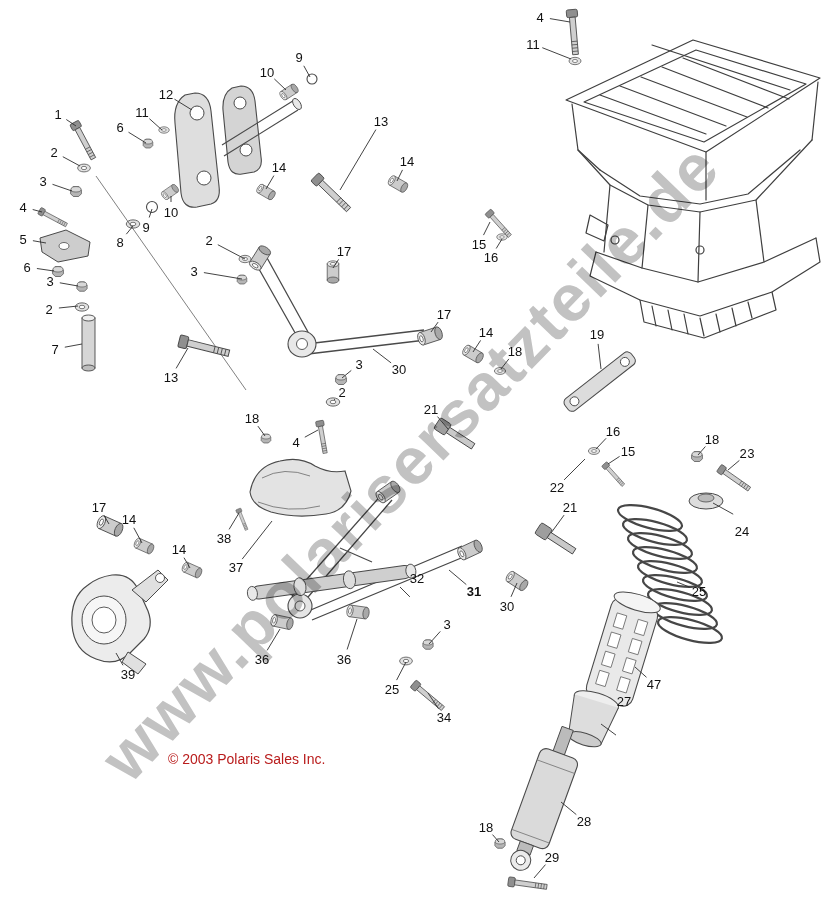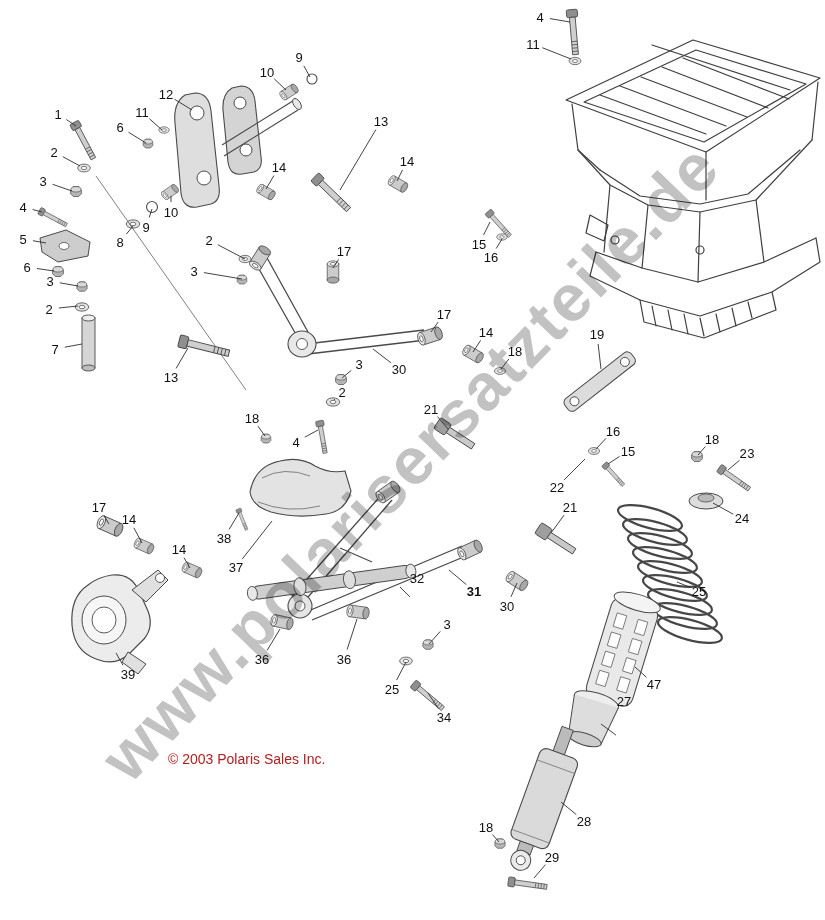--- a/index.html
+++ b/index.html
@@ -370,21 +370,21 @@
       <div class="callout" style="left: 399px; top: 369px;">30</div>
       <div class="callout" style="left: 486px; top: 332px;">14</div>
       <div class="callout" style="left: 515px; top: 351px;">18</div>
       <div class="callout" style="left: 597px; top: 334px;">19</div>
       <div class="callout" style="left: 431px; top: 409px;">21</div>
       <div class="callout" style="left: 613px; top: 431px;">16</div>
       <div class="callout" style="left: 628px; top: 451px;">15</div>
       <div class="callout" style="left: 557px; top: 487px;">22</div>
       <div class="callout" style="left: 712px; top: 439px;">18</div>
       <div class="callout" style="left: 747px; top: 454px; font-family: Liberation Mono, monospace;">23</div>
-      <div class="callout" style="left: 742px; top: 518px;">24</div>
+      <div class="callout" style="left: 742px; top: 531px;">24</div>
       <div class="callout" style="left: 570px; top: 507px;">21</div>
       <div class="callout" style="left: 507px; top: 606px;">30</div>
       <div class="callout" style="left: 474px; top: 591px; font-weight: bold;">31</div>
       <div class="callout" style="left: 699px; top: 591px;">25</div>
       <div class="callout" style="left: 654px; top: 684px;">47</div>
       <div class="callout" style="left: 624px; top: 701px;">27</div>
       <div class="callout" style="left: 584px; top: 821px;">28</div>
       <div class="callout" style="left: 486px; top: 827px;">18</div>
       <div class="callout" style="left: 552px; top: 857px;">29</div>
       <div class="callout" style="left: 99px; top: 507px;">17</div>

